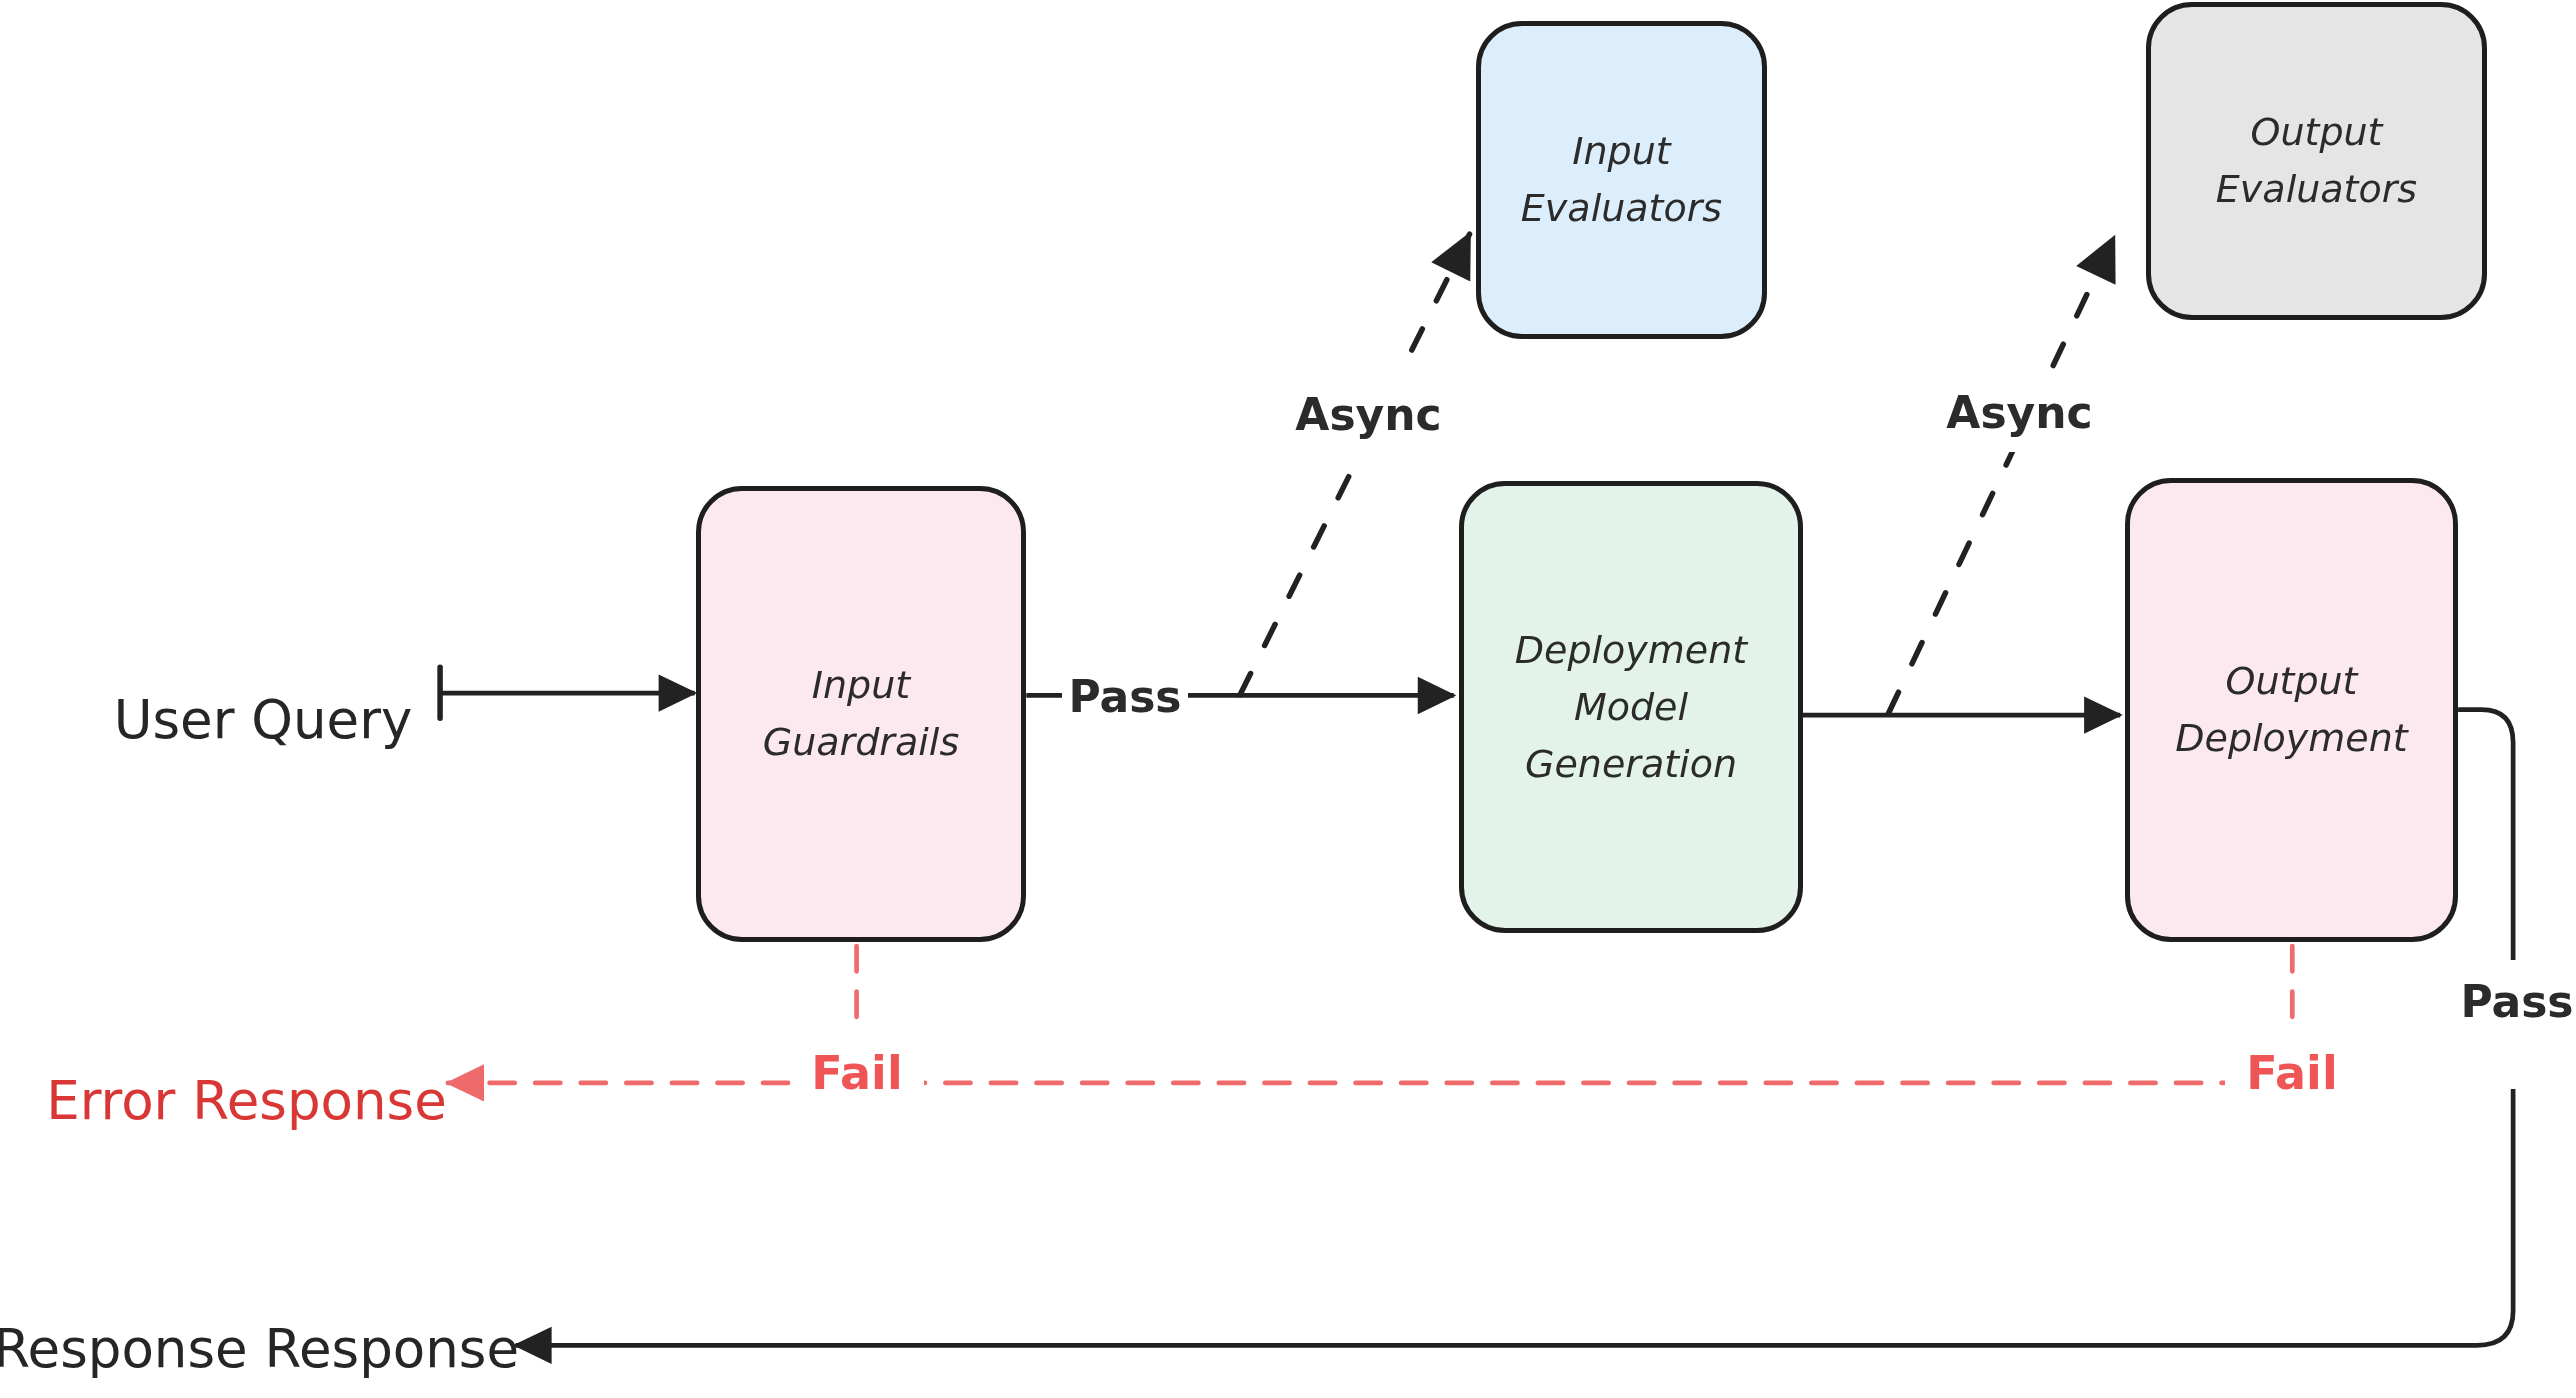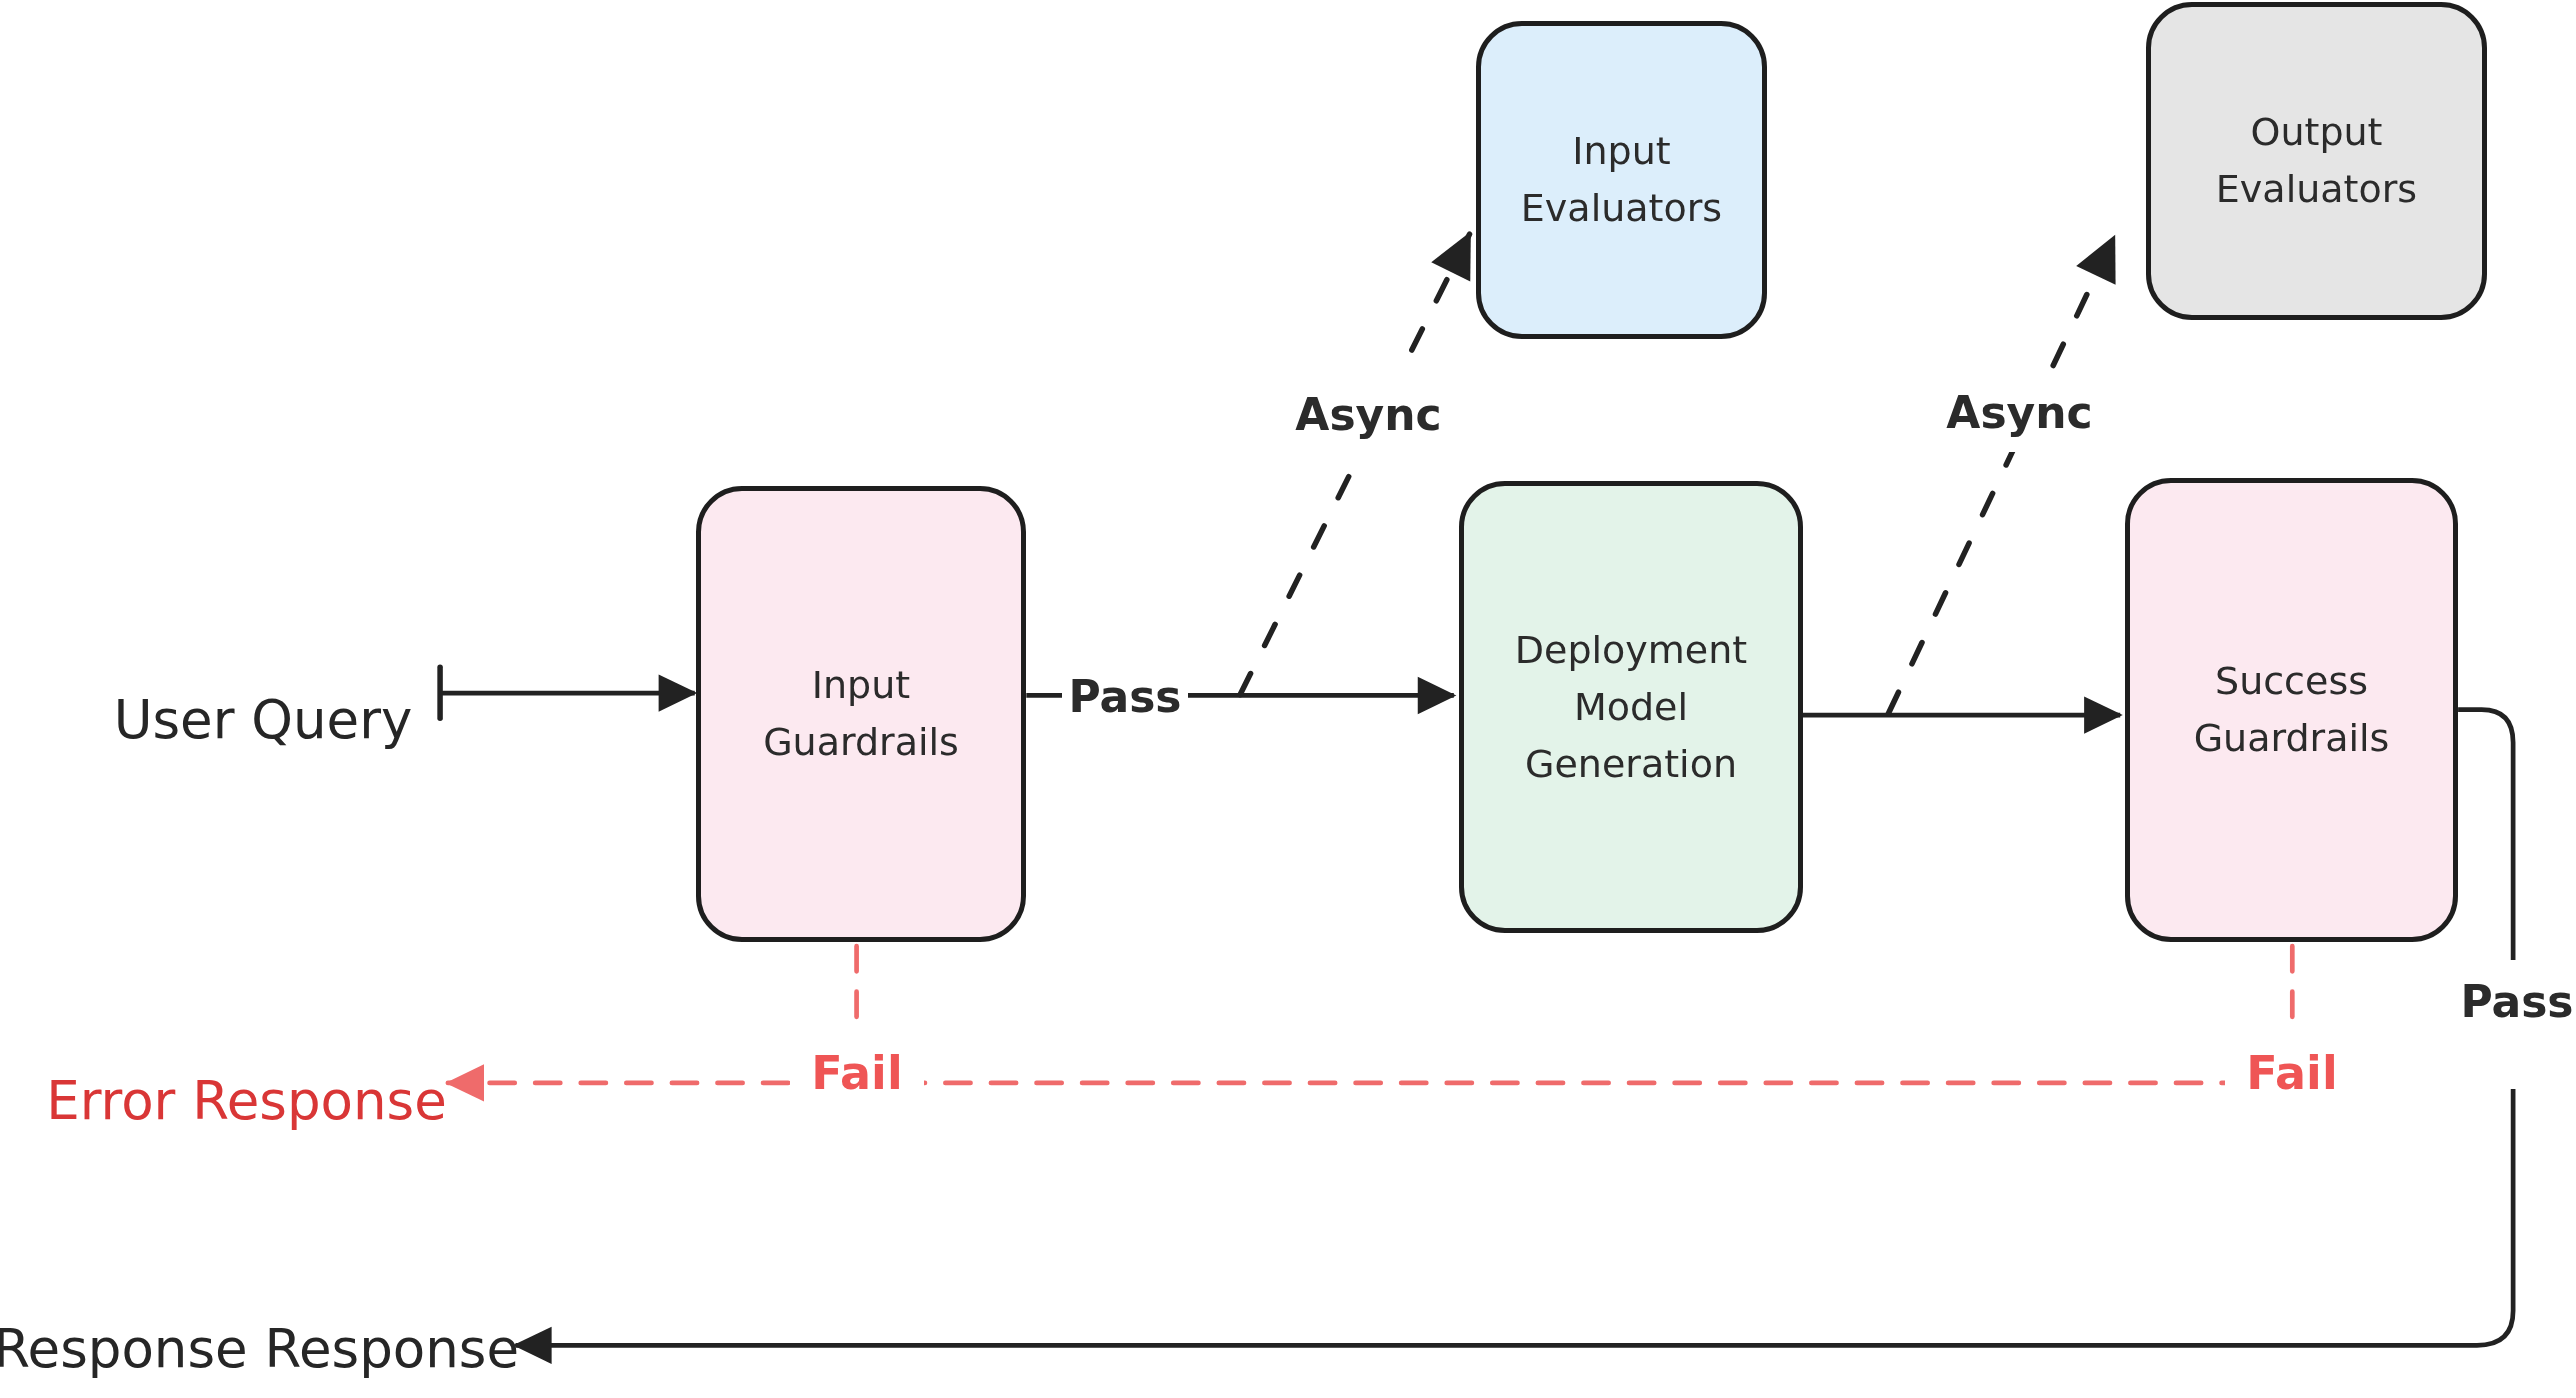--- a/index.html
+++ b/index.html
@@ -15,20 +15,21 @@
   .node{
     position:absolute;z-index:3;
     border:5.5px solid var(--ink,#222);
     border-radius:46px;
     box-sizing:border-box;
     display:flex;align-items:center;justify-content:center;
     text-align:center;
     font-size:38px;line-height:1.5;
     color:#2b2b2b;
     padding:0 22px;
+    font-style:italic;
   }
   .lbl{
     position:absolute;z-index:2;
     display:flex;align-items:center;justify-content:center;
     text-align:center;white-space:nowrap;
   }
   .onwire{background:#ffffff;font-weight:bold;}
   .wire-label{font-size:44px;color:#2b2b2b;}
   .big-label{font-size:53px;color:#262626;}
   .fail-label{font-size:46px;color:var(--fail-text,#ef5555);}
@@ -76,21 +77,21 @@
 
   <div class="node" style="left: 696px; top: 486px; width: 330px; height: 456px; background: rgb(252, 233, 240); border-color: rgb(30, 30, 30);">
     <span>Input Guardrails</span>
   </div>
 
   <div class="node" style="left: 1459px; top: 481px; width: 344px; height: 452px; background: rgb(227, 243, 233); border-color: rgb(30, 30, 30);">
     <span>Deployment Model Generation</span>
   </div>
 
   <div class="node" style="left: 2125px; top: 478px; width: 333px; height: 464px; background: rgb(252, 233, 240); border-color: rgb(30, 30, 30);">
-    <span>Success Guardrails</span>
+    <span>Output Deployment</span>
   </div>
 
   <div class="lbl big-label" style="left:110px;top:688px;width:306px;height:63px;">User Query</div>
 
   <div class="lbl big-label error-label" style="left:46px;top:1067px;width:401px;height:66px;">Error Response</div>
 
   <div class="lbl big-label" style="left:12.6px;top:1314px;width:487px;height:68px;">Response Response</div>
 
   <div class="lbl wire-label onwire" style="left:1062px;top:659px;width:126px;height:74px;">Pass</div>
 

